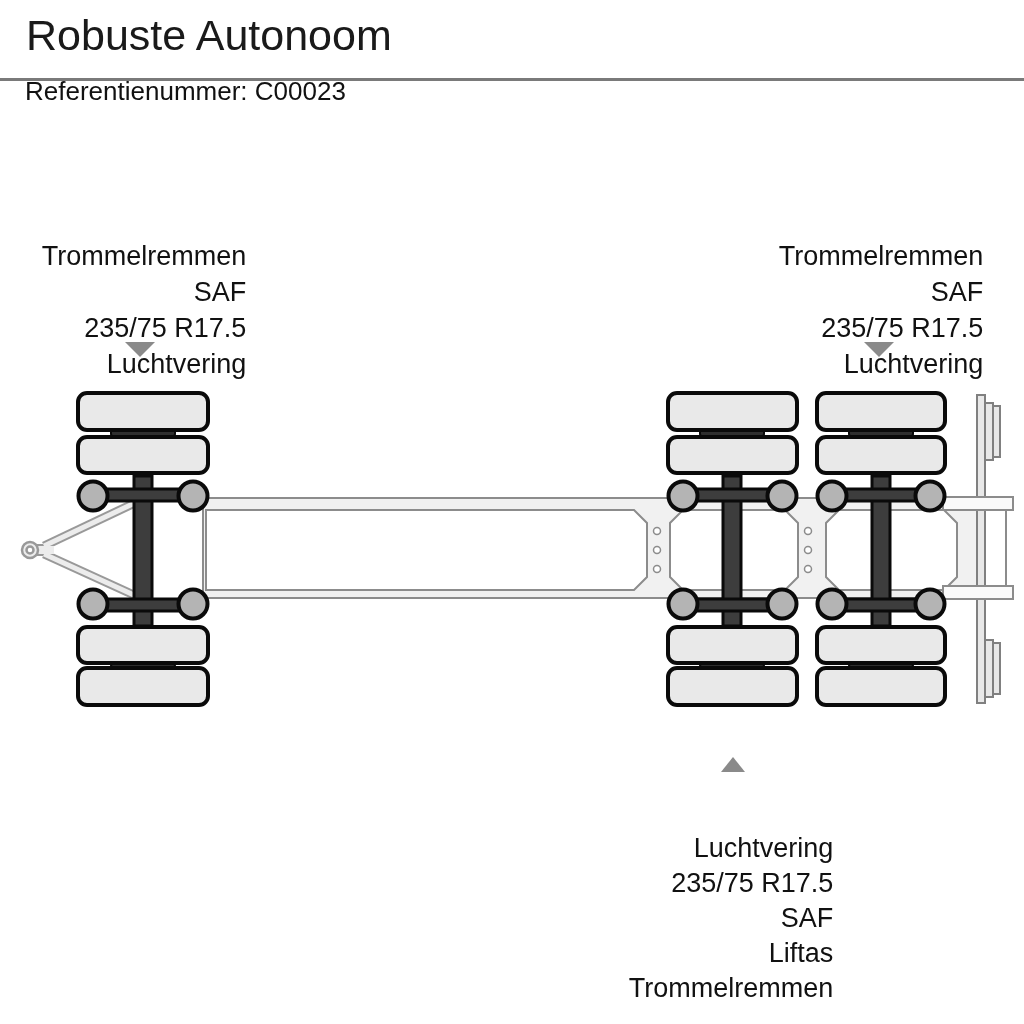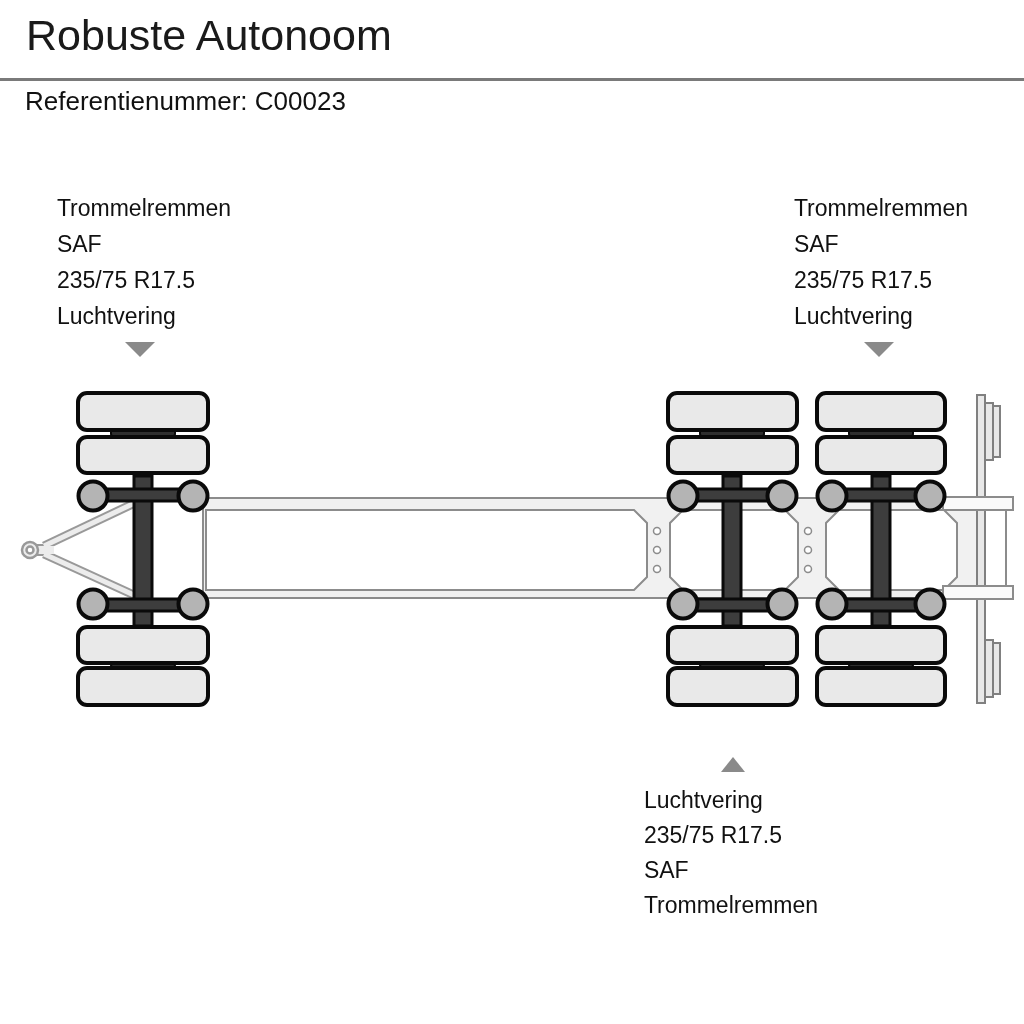--- a/index.html
+++ b/index.html
@@ -8,27 +8,27 @@
     background:#ffffff;font-family:"Liberation Sans", sans-serif;color:#111;
   }
   .title{
     position:absolute;left:26px;top:14px;font-size:43px;line-height:43px;
     font-weight:500;color:#1a1a1a;white-space:nowrap;
   }
   .divider{
     position:absolute;left:0;right:0;top:78px;height:3px;background:#7a7a7a;
   }
   .reference{
-    position:absolute;left:25px;top:86px;font-size:26px;line-height:30px;color:#111;
+    position:absolute;left:25px;top:76px;font-size:26px;line-height:30px;color:#111;
     white-space:nowrap;
   }
   .diagram{position:absolute;left:0;top:0;}
   .axle-label{
-    position:absolute;transform:translateX(-50%);text-align:left;
-    font-size:23px;color:#111;white-space:nowrap;
+    position:absolute;transform:translateX(-50%);text-align:right;
+    font-size:27px;color:#111;white-space:nowrap;margin-top:48px;
   }
   .axle-label.front{left:144px;top:190px;line-height:36px;}
   .axle-label.rear{left:881px;top:190px;line-height:36px;}
   .axle-label.lift{left:731px;top:783px;line-height:35px;}
 
   
   .chassis{fill:#f1f1f1;stroke:#8c8c8c;stroke-width:2;fill-rule:evenodd;}
   .hole{fill:#ffffff;stroke:#8c8c8c;stroke-width:1.5;}
   .rearpiece{fill:#e8e8e8;stroke:#808080;stroke-width:2;}
   .railend{fill:#fafafa;stroke:#8c8c8c;stroke-width:2;}
@@ -152,14 +152,15 @@
   <div>Trommelremmen</div>
   <div>SAF</div>
   <div>235/75 R17.5</div>
   <div>Luchtvering</div>
 </div>
 
 <div class="axle-label lift">
   <div>Luchtvering</div>
   <div>235/75 R17.5</div>
   <div>SAF</div>
+  <div>Liftas</div>
   <div>Trommelremmen</div>
 </div>
 
 </body></html>

